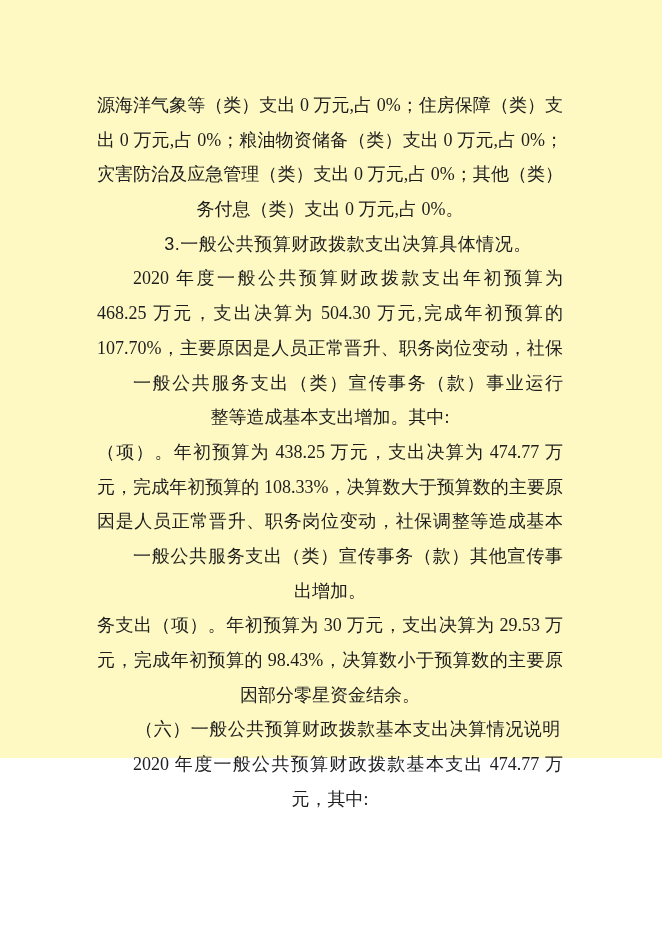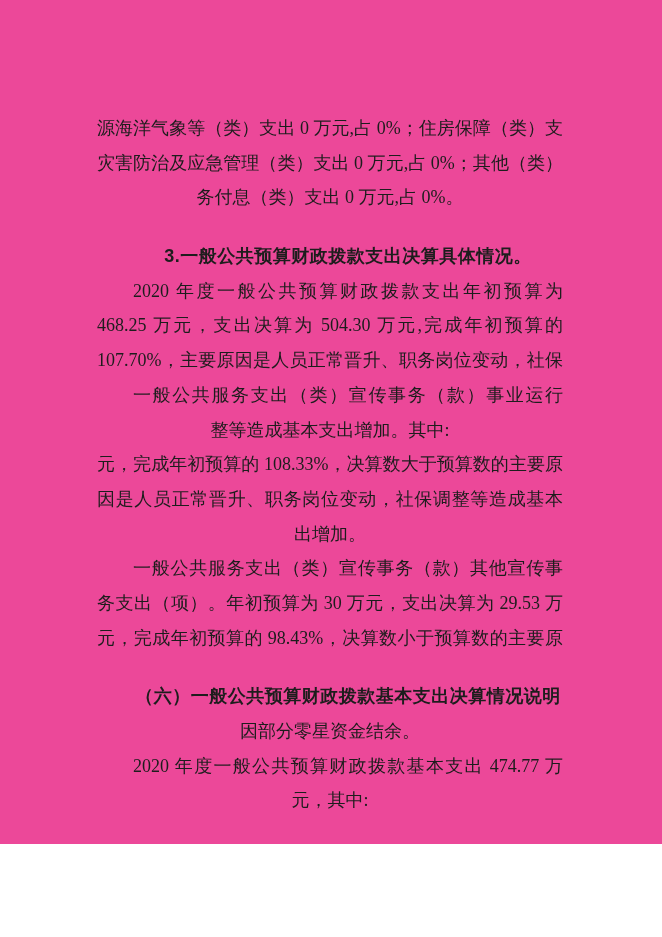--- a/index.html
+++ b/index.html
@@ -3,70 +3,71 @@
 <meta charset="utf-8">
 <style>
   html, body { margin: 0; padding: 0; }
   body {
     width: 662px; height: 937px;
     background: #ffffff;
     overflow: hidden;
   }
   .page {
     box-sizing: border-box;
-    width: 662px; height: 844px;
-    padding: 111px 99px 0 97px;
-    background: #ec4899;
+    width: 662px; height: 758px;
+    padding: 88px 99px 0 97px;
+    background: #fef9c3;
     font-family: "Liberation Serif", "DejaVu Serif", serif;
     font-size: 18px;
     color: #1d1d1d;
   }
   .line {
     height: 34.7px;
     line-height: 34.7px;
     text-align: center;
     overflow: hidden;
     white-space: normal;
   }
   
   .j { text-align: justify; text-align-last: justify; }
   
   .i { text-indent: 2em; }
   
   .b {
     font-family: "Liberation Sans", "DejaVu Sans", sans-serif;
-    font-weight: 700;
+    font-weight: 400;
     letter-spacing: 0.5px;
-    margin-top: 24px;
   }
 </style>
 </head>
 <body>
 
 <div class="page">
 
   <div class="line j">源海洋气象等（类）支出 0 万元,占 0%；住房保障（类）支</div>
+  <div class="line j">出 0 万元,占 0%；粮油物资储备（类）支出 0 万元,占 0%；</div>
   <div class="line j">灾害防治及应急管理（类）支出 0 万元,占 0%；其他（类）</div>
   <div class="line">务付息（类）支出 0 万元,占 0%。</div>
 
   <div class="line b i">3.一般公共预算财政拨款支出决算具体情况。</div>
 
   <div class="line j i">2020 年度一般公共预算财政拨款支出年初预算为</div>
   <div class="line j">468.25 万元，支出决算为 504.30 万元,完成年初预算的</div>
   <div class="line j">107.70%，主要原因是人员正常晋升、职务岗位变动，社保调</div>
   <div class="line j i">一般公共服务支出（类）宣传事务（款）事业运行</div>
 
   <div class="line">整等造成基本支出增加。其中:</div>
+  <div class="line j">（项）。年初预算为 438.25 万元，支出决算为 474.77 万</div>
   <div class="line j">元，完成年初预算的 108.33%，决算数大于预算数的主要原</div>
   <div class="line j">因是人员正常晋升、职务岗位变动，社保调整等造成基本支</div>
+  <div class="line j i">一般公共服务支出（类）宣传事务（款）其他宣传事</div>
+
   <div class="line">出增加。</div>
-
-  <div class="line j i">一般公共服务支出（类）宣传事务（款）其他宣传事</div>
   <div class="line j">务支出（项）。年初预算为 30 万元，支出决算为 29.53 万</div>
   <div class="line j">元，完成年初预算的 98.43%，决算数小于预算数的主要原</div>
+  <div class="line">因部分零星资金结余。</div>
+
   <div class="line b i">（六）一般公共预算财政拨款基本支出决算情况说明</div>
-
-  <div class="line">因部分零星资金结余。</div>
 
   <div class="line j i">2020 年度一般公共预算财政拨款基本支出 474.77 万</div>
   <div class="line">元，其中:</div>
 
 </div>
 
 </body></html>

